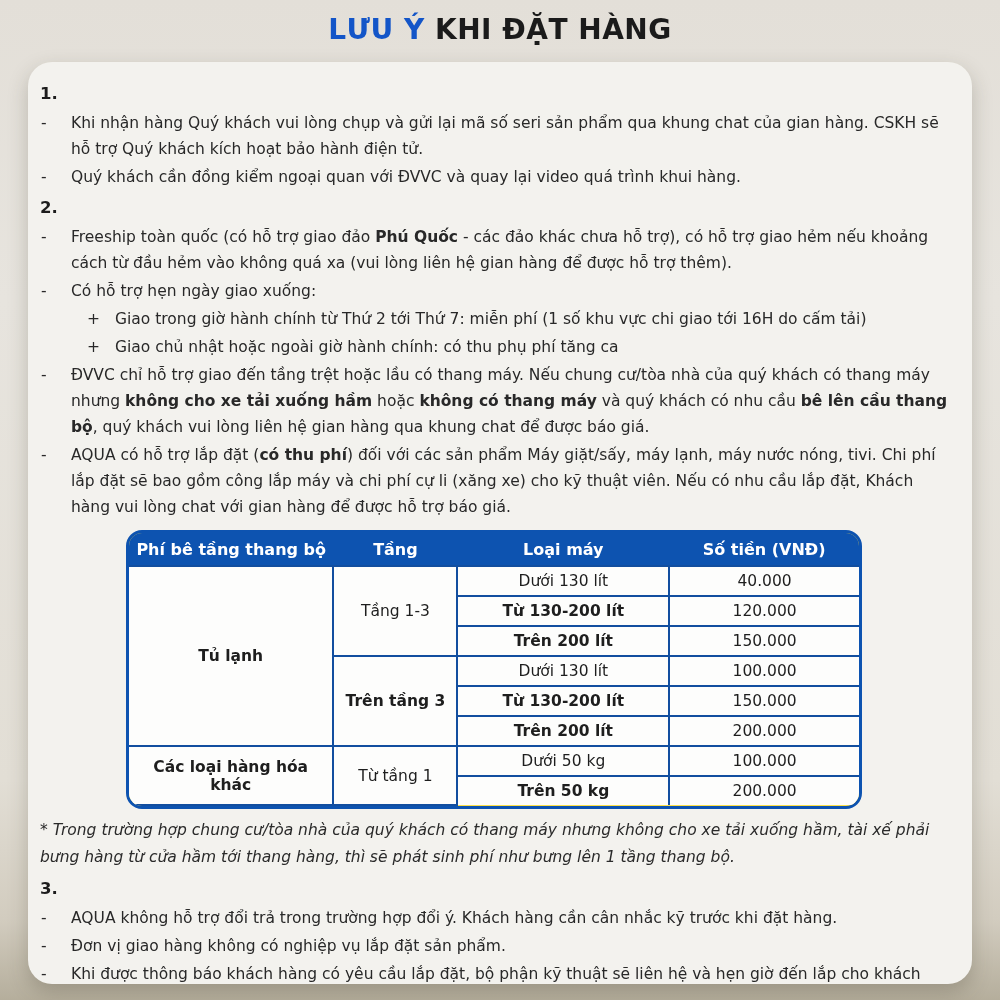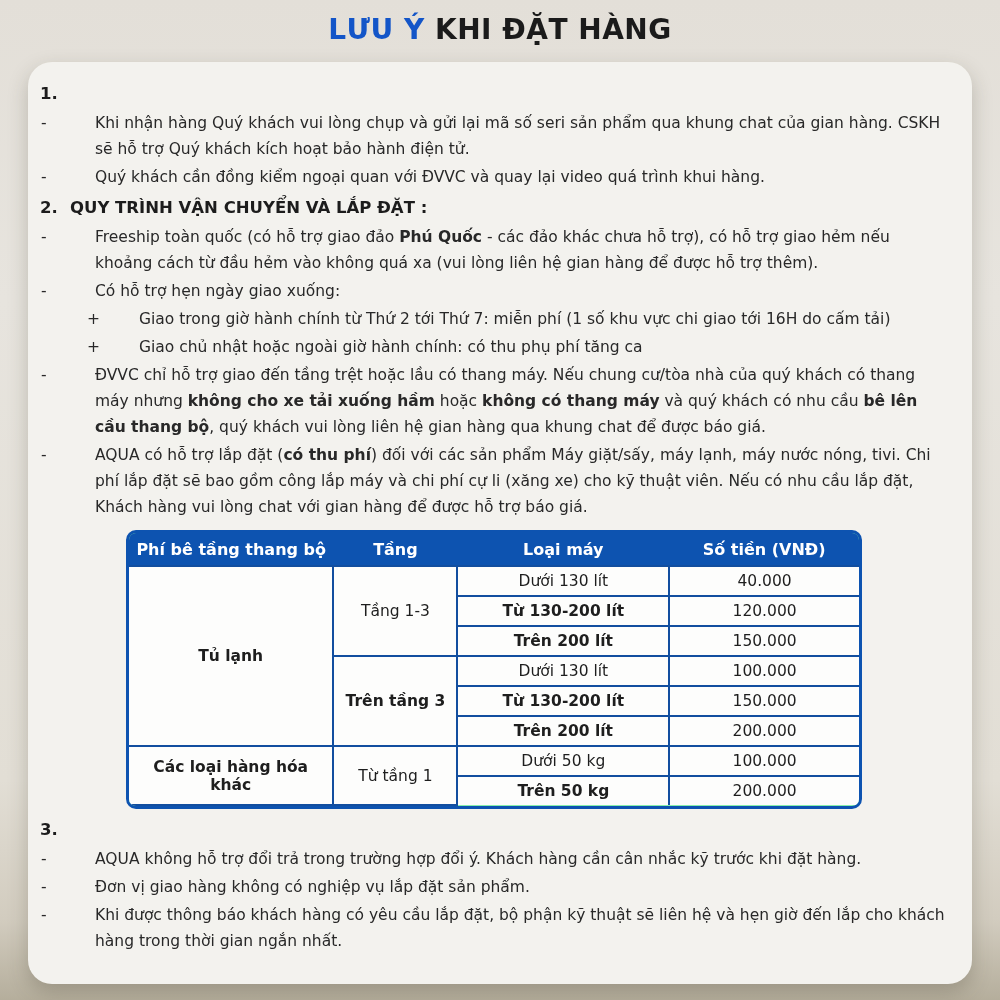--- a/index.html
+++ b/index.html
@@ -15,28 +15,28 @@
   .title .t-blue{color:#1355c8;}
   .card{
     position:absolute;top:62px;left:28px;width:944px;height:922px;box-sizing:border-box;
     background:#f3f2ee;border-radius:24px;box-shadow:0 8px 20px rgba(60,55,40,.25);
     padding:14px 22px 10px 10px;overflow:hidden;color:#242424;
   }
   .h-row{display:flex;margin:5px 0 3px 0;font-weight:700;font-size:16.5px;line-height:26px;color:#1c1c1c;}
   .h-row .num{flex:0 0 30px;text-align:left;padding-left:2px;}
   .li{display:flex;margin:2px 0;font-size:15.5px;line-height:26px;color:#282828;}
   .li .marker{flex:0 0 30px;padding-left:3px;}
-  .li .li-text{flex:1;margin-left:24px;}
+  .li .li-text{flex:1;}
   .li.sub{margin-left:48px;}
   .li.sub .marker{flex:0 0 28px;padding-left:1px;}
   .b{font-weight:700;}
   .note{font-style:italic;font-size:15.5px;line-height:27px;color:#2a2a2a;margin:8px 0 2px 2px;}
   .table-wrap{
-    width:730px;margin:10px auto 8px auto;border:3px solid #0d53b0;border-radius:10px;
-    overflow:hidden;background:#86efac;
+    width:730px;margin:10px auto 8px auto;border:3px solid #0d53b0;border-radius:16px;
+    overflow:hidden;background:#fde047;
   }
   table.fee-table{width:100%;border-collapse:collapse;table-layout:fixed;}
   .fee-table th{
     background:#0d53b0;color:#ffffff;font-weight:700;font-size:16px;
     padding:5px 4px;height:22px;border:none;
   }
   .fee-table td{
     border:2px solid #124e9f;font-size:15.5px;color:#1e1e1e;text-align:center;
     padding:2px 4px;height:24px;background:#fdfdfc;
   }
@@ -59,21 +59,20 @@
     <span class="marker">-</span>
     <span class="li-text"><span>Khi nhận hàng Quý khách vui lòng chụp và gửi lại mã số seri sản phẩm qua khung chat của gian hàng. CSKH sẽ hỗ trợ Quý khách kích hoạt bảo hành điện tử.</span></span>
   </div>
   <div class="li">
     <span class="marker">-</span>
     <span class="li-text"><span>Quý khách cần đồng kiểm ngoại quan với ĐVVC và quay lại video quá trình khui hàng.</span></span>
   </div>
 
   <div class="h-row">
     <span class="num">2.</span>
-    <span class="h-text">QUY TRÌNH VẬN CHUYỂN VÀ LẮP ĐẶT  :</span>
   </div>
   <div class="li">
     <span class="marker">-</span>
     <span class="li-text"><span>Freeship toàn quốc (có hỗ trợ giao đảo </span><span class="b">Phú Quốc</span><span> - các đảo khác chưa hỗ trợ), có hỗ trợ giao hẻm nếu khoảng cách từ đầu hẻm vào không quá xa (vui lòng liên hệ gian hàng để được hỗ trợ thêm).</span></span>
   </div>
   <div class="li">
     <span class="marker">-</span>
     <span class="li-text"><span>Có hỗ trợ hẹn ngày giao xuống:</span></span>
   </div>
   <div class="li sub">
@@ -144,20 +143,21 @@
           <td>100.000</td>
         </tr>
         <tr>
           <td>Trên 50 kg</td>
           <td>200.000</td>
         </tr>
       </tbody>
     </table>
   </div>
 
+  <div class="note"><span>* Trong trường hợp chung cư/tòa nhà của quý khách có thang máy nhưng không cho xe tải xuống hầm, tài xế phải bưng hàng từ cửa hầm tới thang hàng, thì sẽ phát sinh phí như bưng lên 1 tầng thang bộ.</span></div>
 
   <div class="h-row">
     <span class="num">3.</span>
   </div>
   <div class="li">
     <span class="marker">-</span>
     <span class="li-text"><span>AQUA không hỗ trợ đổi trả trong trường hợp đổi ý. Khách hàng cần cân nhắc kỹ trước khi đặt hàng.</span></span>
   </div>
   <div class="li">
     <span class="marker">-</span>

